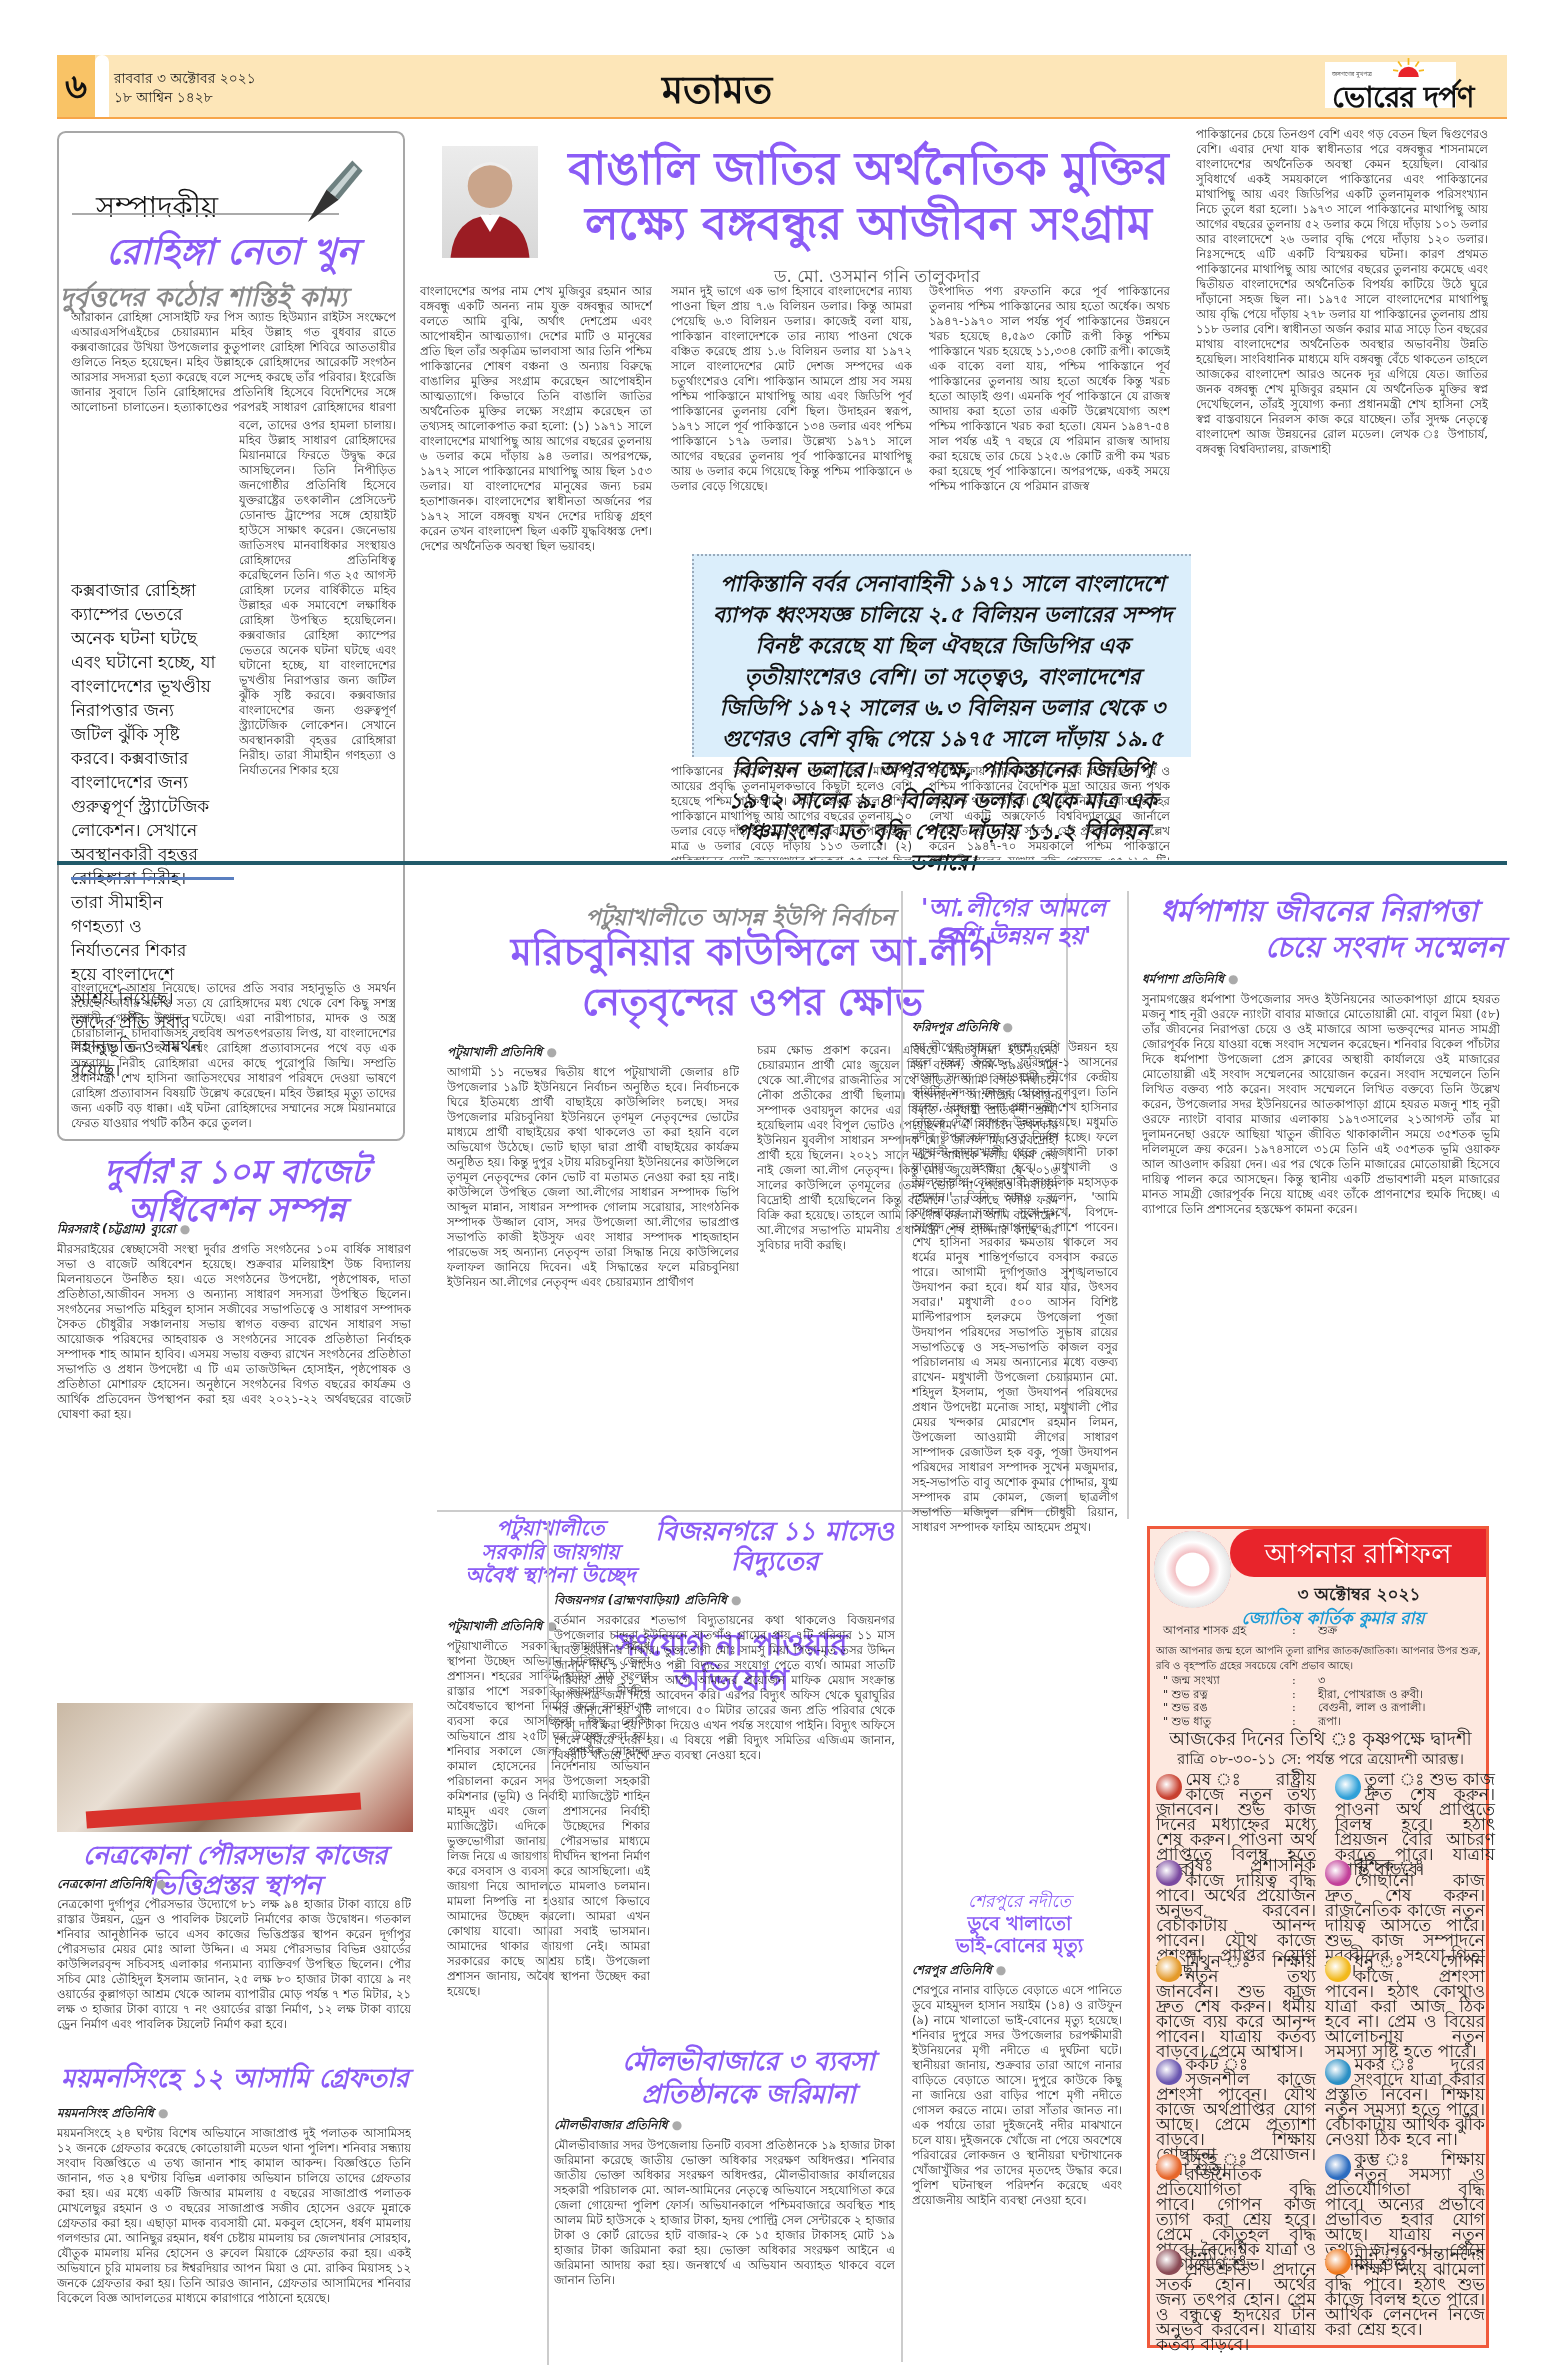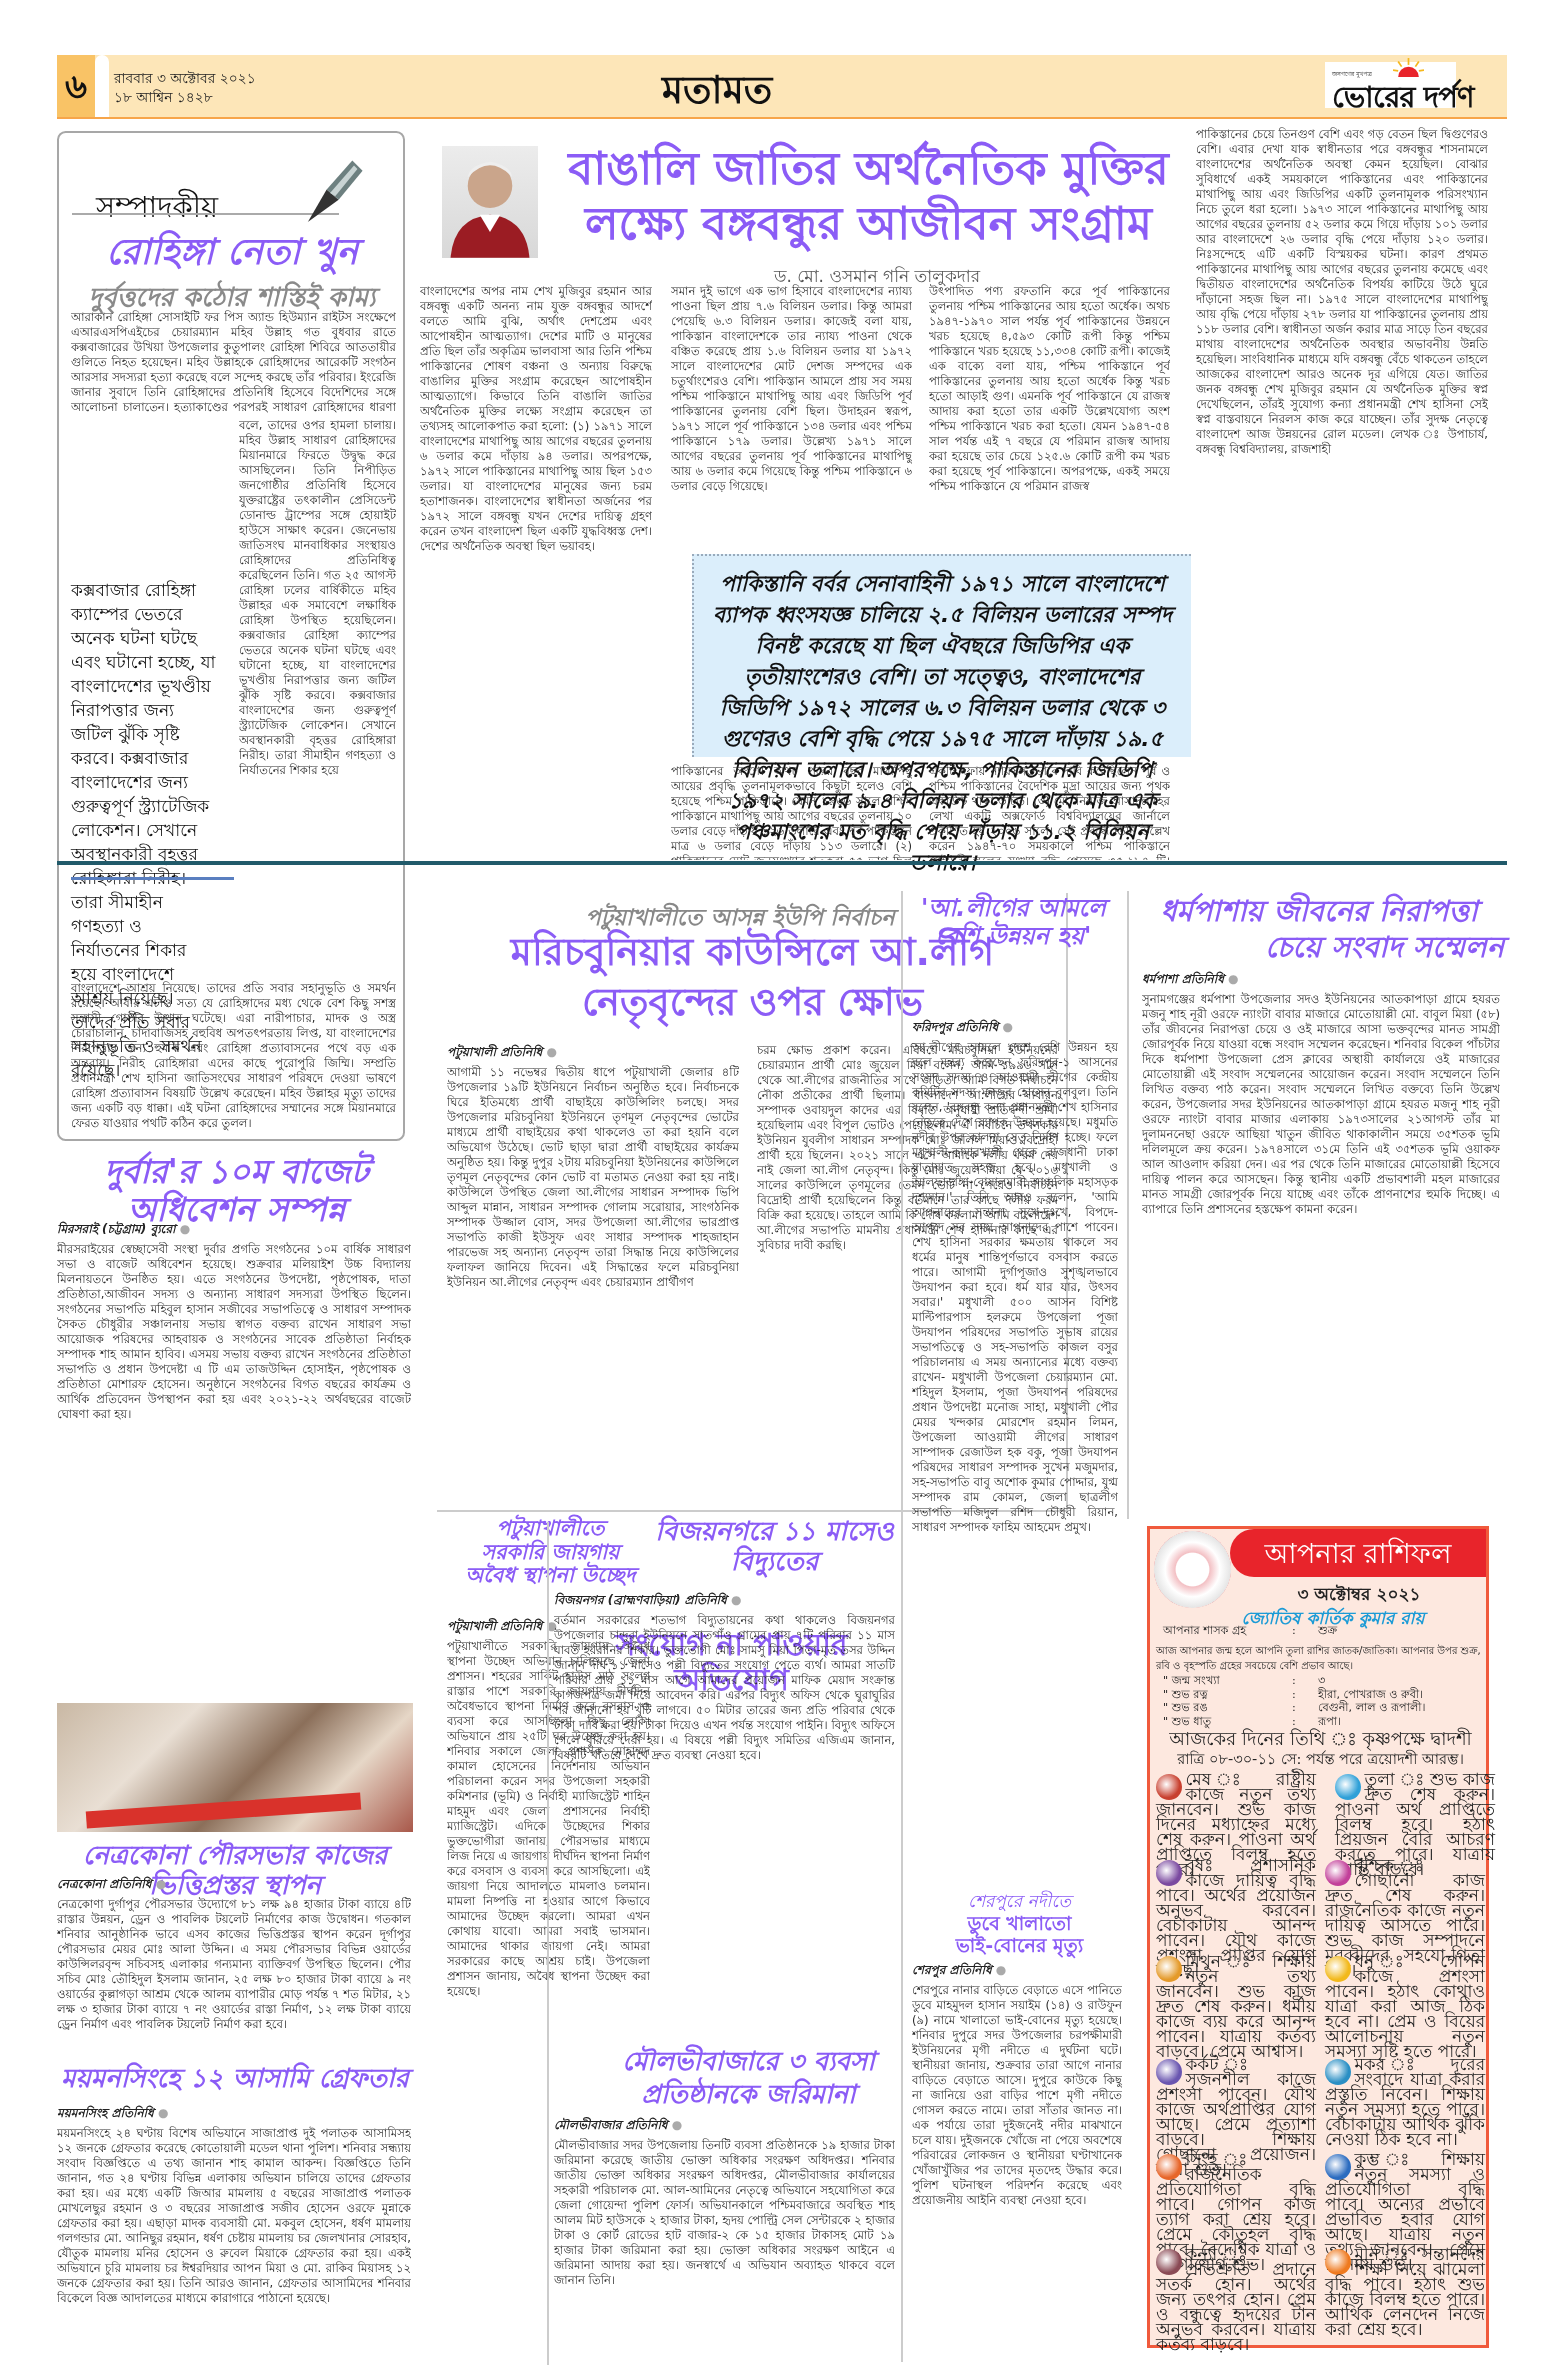--- a/index.html
+++ b/index.html
@@ -21,21 +21,21 @@
   #logo-tag { left: 1332px; top: 69px; font-size: 6px; color: #333; }
   #logo-sun { left: 1393px; top: 58px; width: 31px; height: 19px; }
   #logo-name { left: 1332px; top: 74px; font-size: 29px; font-weight: bold; color: #111; letter-spacing: -0.9px; }
 
   
   #editorial { left: 57px; top: 131px; width: 348px; height: 1010px; border: 2.6px solid #a7a7a7; border-radius: 8.6px; }
   #ed-label { left: 96px; top: 184px; font-size: 29px; color: #111; }
   #ed-rule { left: 72px; top: 213px; width: 267px; height: 1.7px; background: #aaa; }
   #pen-icon { left: 301px; top: 155px; width: 65px; height: 69px; }
   #ed-title { left: 60px; top: 231px; width: 344px; font-size: 36px; font-style: italic; }
-  #ed-subtitle { left: 60px; top: 277px; width: 344px; font-size: 26px; font-style: italic; color: #8a8a8a; font-weight: bold; text-align: center; }
+  #ed-subtitle { left: 60px; top: 277px; width: 344px; font-size: 26px; font-style: italic; color: #8a8a8a; font-weight: bold; }
   #ed-body1 { left: 71px; top: 310px; width: 325px; }
   #ed-pull { left: 71px; top: 578px; width: 145px; font-size: 17px; line-height: 24px; color: #111; }
   #ed-pull-rule { left: 71px; top: 877px; width: 163px; height: 2.6px; background: #5a7fc0; }
   #ed-col2 { left: 239px; top: 418px; width: 157px; }
   #ed-body2 { left: 71px; top: 979px; width: 325px; }
 
   
   #author-photo { left: 442px; top: 146px; width: 96px; height: 112px; background: linear-gradient(#ececec, #d8d8d8); }
   #opinion-title1 { left: 550px; top: 143px; width: 637px; font-size: 45px; }
   #opinion-title2 { left: 550px; top: 198px; width: 637px; font-size: 45px; }

